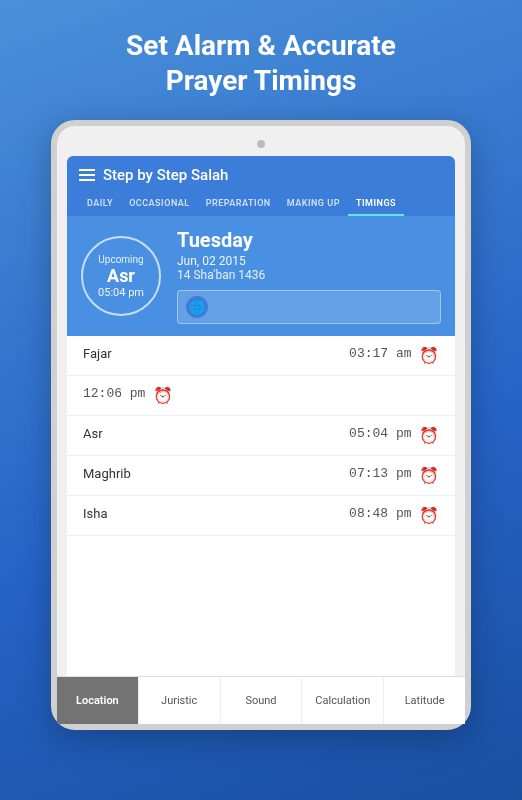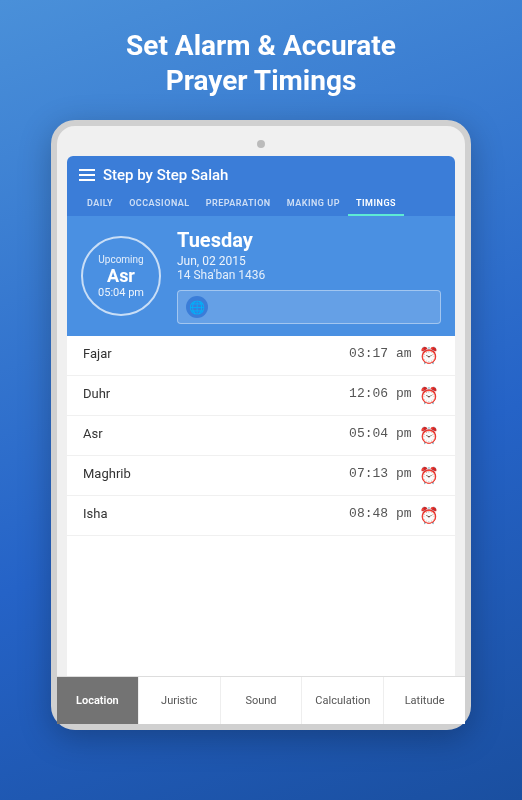--- a/index.html
+++ b/index.html
@@ -310,21 +310,20 @@
       </div>
     </div>
 
     <div class="prayer-list" id="prayer-list-container">
     <div class="prayer-row">
       <span class="prayer-row-name">Fajar</span>
       <span class="prayer-row-time">03:17 am</span>
       <span class="alarm-icon">⏰</span>
     </div>
         <div class="prayer-row">
-      <span class="prayer-row-name">Duhr</span>
       <span class="prayer-row-time">12:06 pm</span>
       <span class="alarm-icon">⏰</span>
     </div>
         <div class="prayer-row">
       <span class="prayer-row-name">Asr</span>
       <span class="prayer-row-time">05:04 pm</span>
       <span class="alarm-icon">⏰</span>
     </div>
         <div class="prayer-row">
       <span class="prayer-row-name">Maghrib</span>

